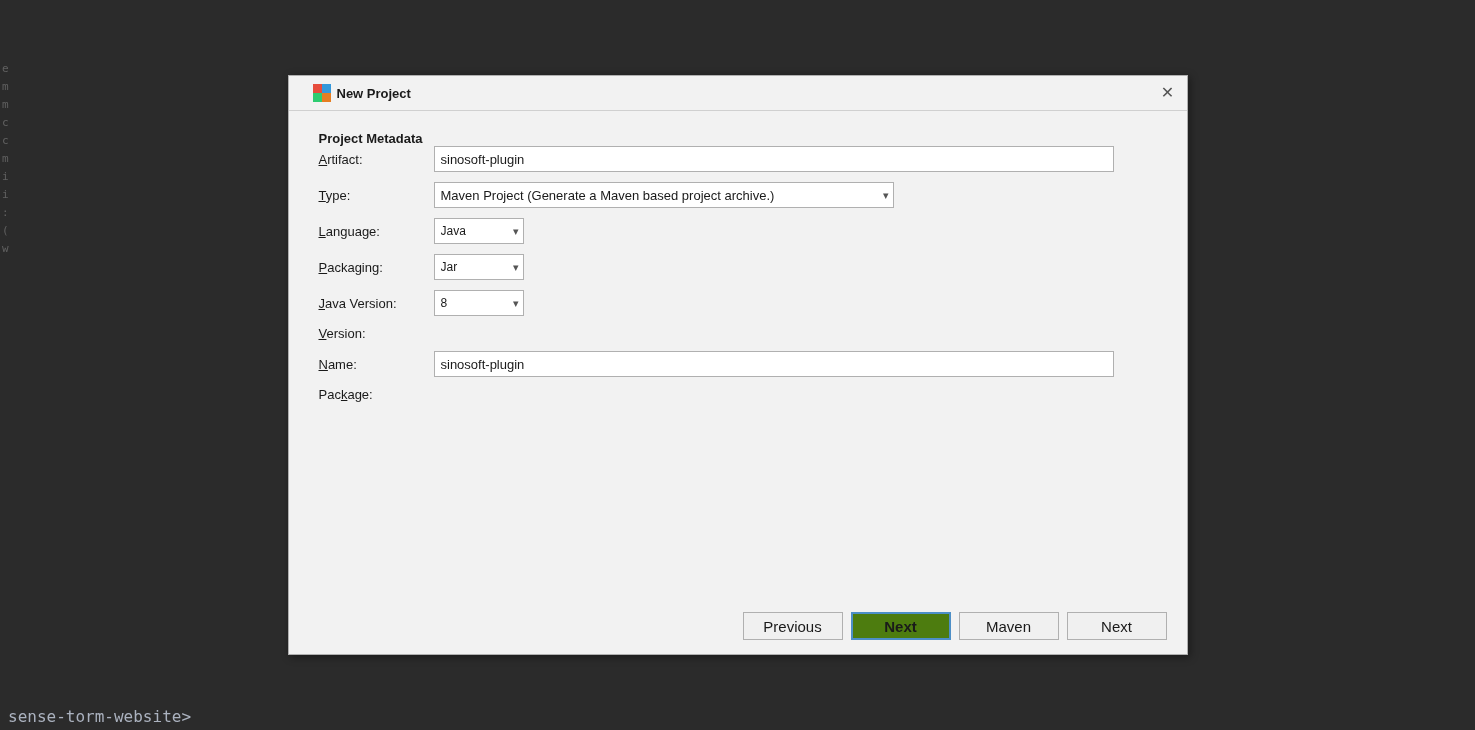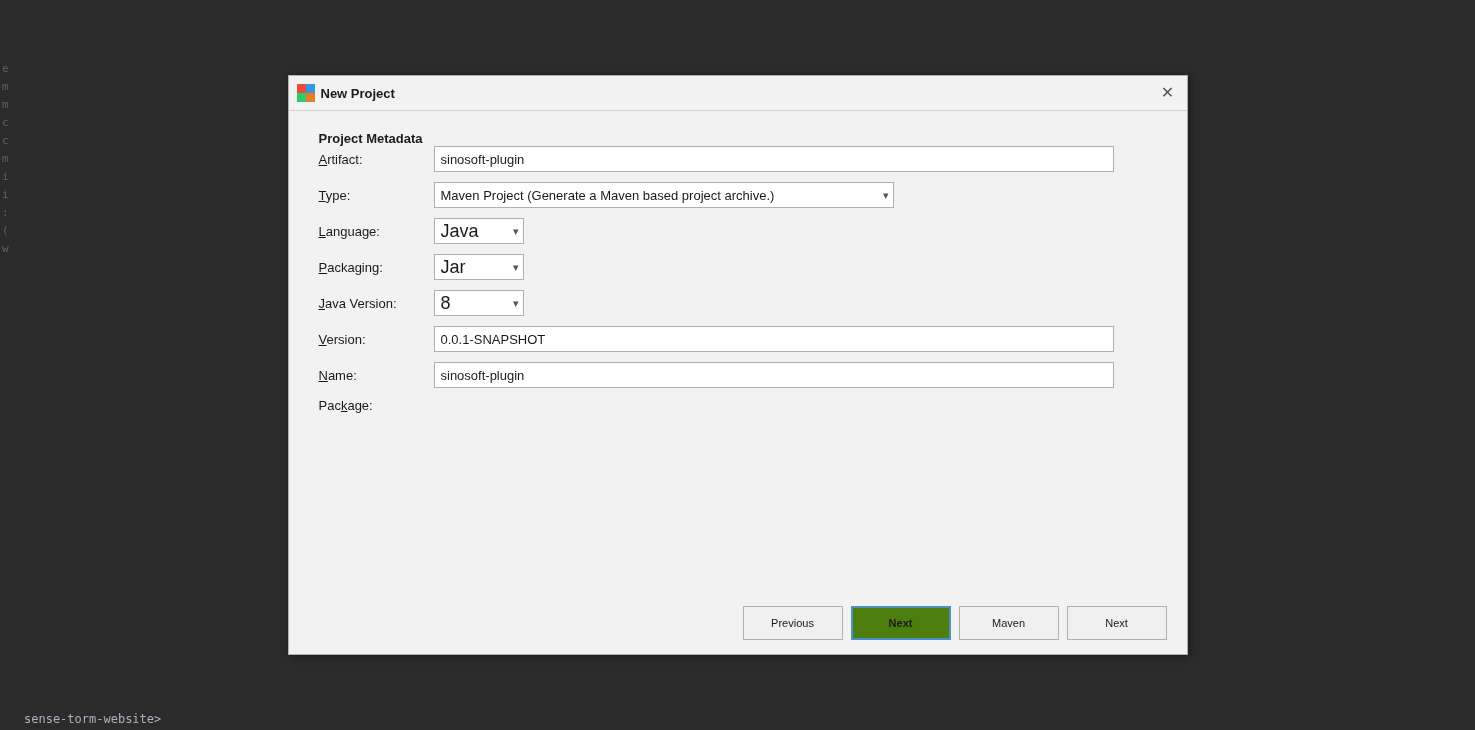--- a/index.html
+++ b/index.html
@@ -64,21 +64,21 @@
       width: 900px;
       min-height: 580px;
       display: flex;
       flex-direction: column;
     }
 
     .dialog-titlebar {
       display: flex;
       align-items: center;
       justify-content: space-between;
-      padding: 6px 8px 6px 8px;
+      padding: 6px 8px 6px 24px;
       background: #f2f2f2;
       border-bottom: 1px solid #d0d0d0;
     }
 
     .dialog-title-left {
       display: flex;
       align-items: center;
       gap: 6px;
     }
 
@@ -156,21 +156,21 @@
       font-size: 13px;
       color: #1a1a1a;
       outline: none;
     }
 
     .form-select {
       height: 26px;
       border: 1px solid #b0b0b0;
       background: #ffffff;
       padding: 2px 22px 2px 6px;
-      font-size: 18px;
+      font-size: 12px;
       color: #1a1a1a;
       outline: none;
       appearance: none;
       -webkit-appearance: none;
       cursor: pointer;
       position: relative;
     }
 
     .select-wrapper {
       position: relative;
@@ -221,24 +221,24 @@
     .dialog-footer {
       display: flex;
       align-items: center;
       justify-content: flex-end;
       gap: 8px;
       padding: 10px 20px 14px 20px;
       background: #f2f2f2;
     }
 
     .btn {
-      height: 34px;
+      height: 28px;
       min-width: 100px;
       padding: 0 14px;
-      font-size: 11px;
+      font-size: 15px;
       cursor: pointer;
       border: 1px solid #b0b0b0;
       background: #f0f0f0;
       color: #1a1a1a;
     }
 
     .btn-primary {
       border: 2px solid #4d8fc7;
       background: #4d7c0f;
       color: #1a1a1a;
@@ -275,21 +275,21 @@
     <div>i</div>
     <div>:</div>
     <div></div>
     <div>(</div>
     <div></div>
     <div></div>
     <div></div>
     <div>w</div>
   </div>
 
-  <div class="bg-code-right" style="position:absolute;bottom:0;left:16px;color:#abb2bf;font-family:monospace;font-size:12px;padding:4px 8px;">sense-torm-website&gt;</div>
+  <div class="bg-code-right" style="position:absolute;bottom:0;left:0;color:#abb2bf;font-family:monospace;font-size:16px;padding:4px 8px;">sense-torm-website&gt;</div>
 
   <div class="dialog">
 
     <div class="dialog-titlebar">
       <div class="dialog-title-left">
         <div class="app-icon">
           <svg viewBox="0 0 18 18" xmlns="http://www.w3.org/2000/svg">
             <rect x="0" y="0" width="9" height="9" fill="#e74c3c"></rect>
             <rect x="9" y="0" width="9" height="9" fill="#3498db"></rect>
             <rect x="0" y="9" width="9" height="9" fill="#2ecc71"></rect>
@@ -361,21 +361,20 @@
             <option>17</option>
             <option>21</option>
           </select>
         </div>
       </div>
 
       <div class="form-row">
         <label class="form-label">
           <span>V</span>ersion:
         </label>
-        <input class="form-input" type="text" value="0.0.1-SNAPSHOT" style="">
       </div>
 
       <div class="form-row">
         <label class="form-label">
           <span>N</span>ame:
         </label>
         <input class="form-input" type="text" value="sinosoft-plugin" style="">
       </div>
 
 

